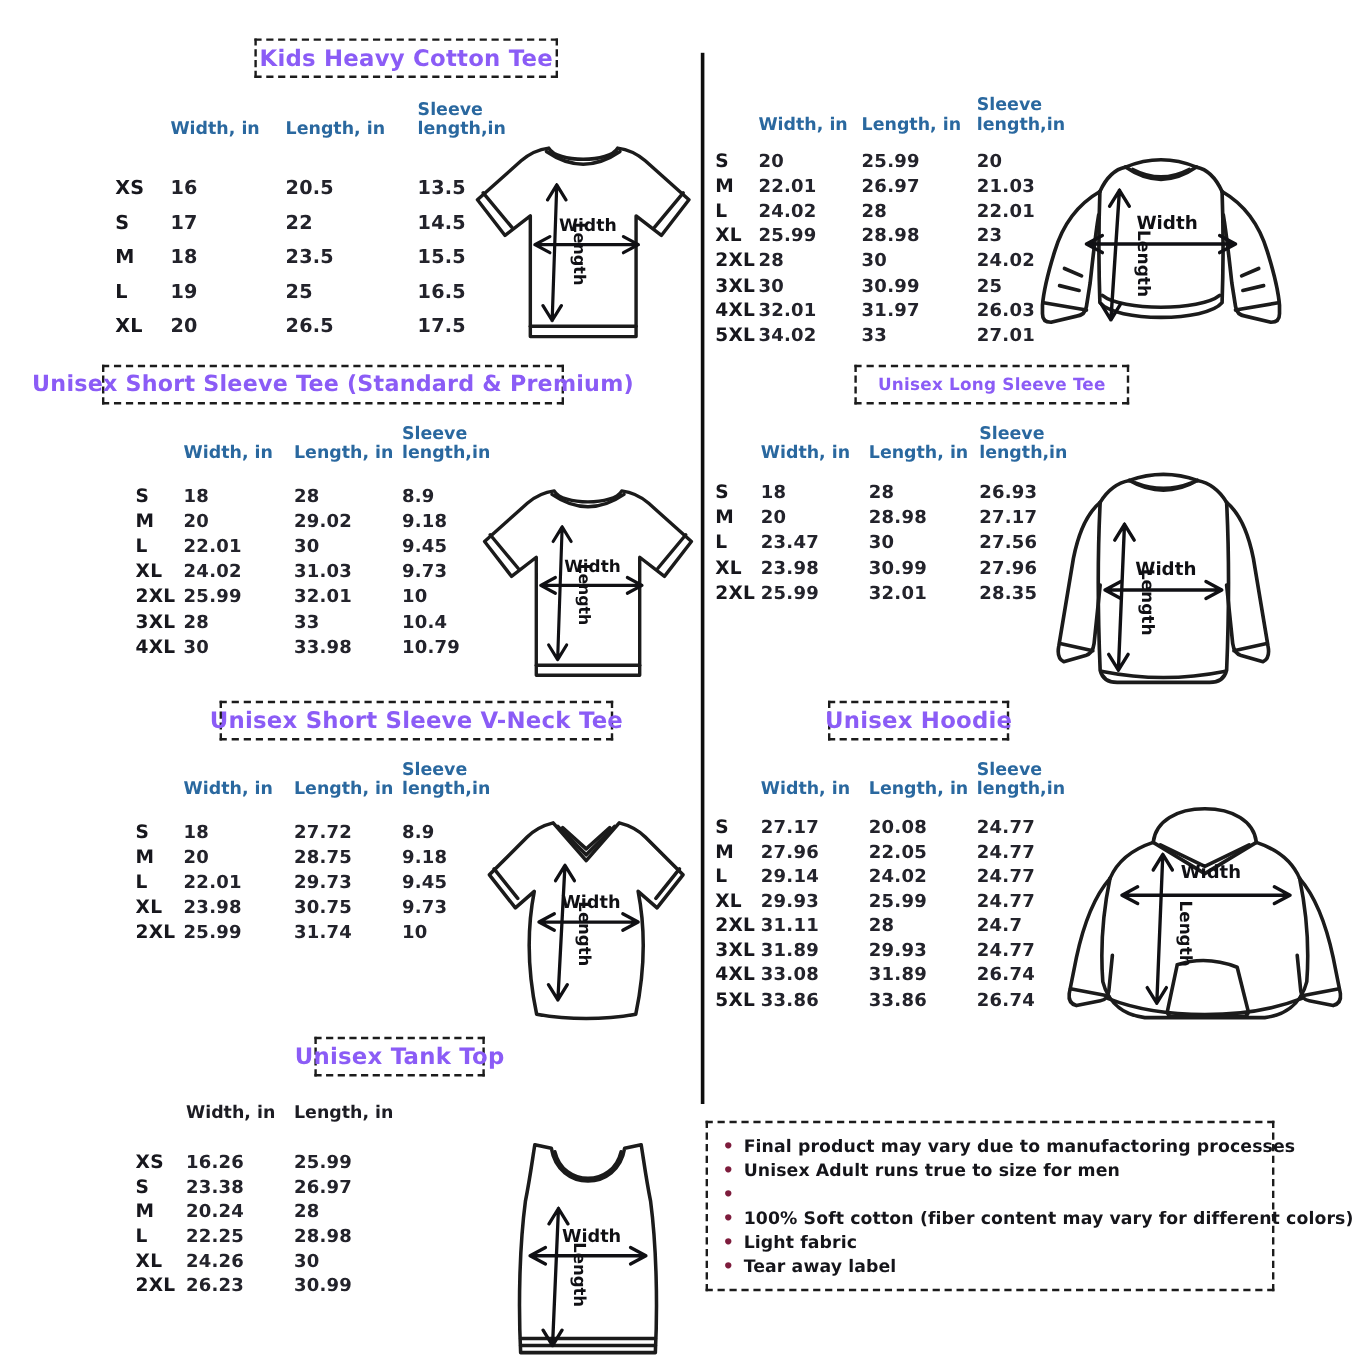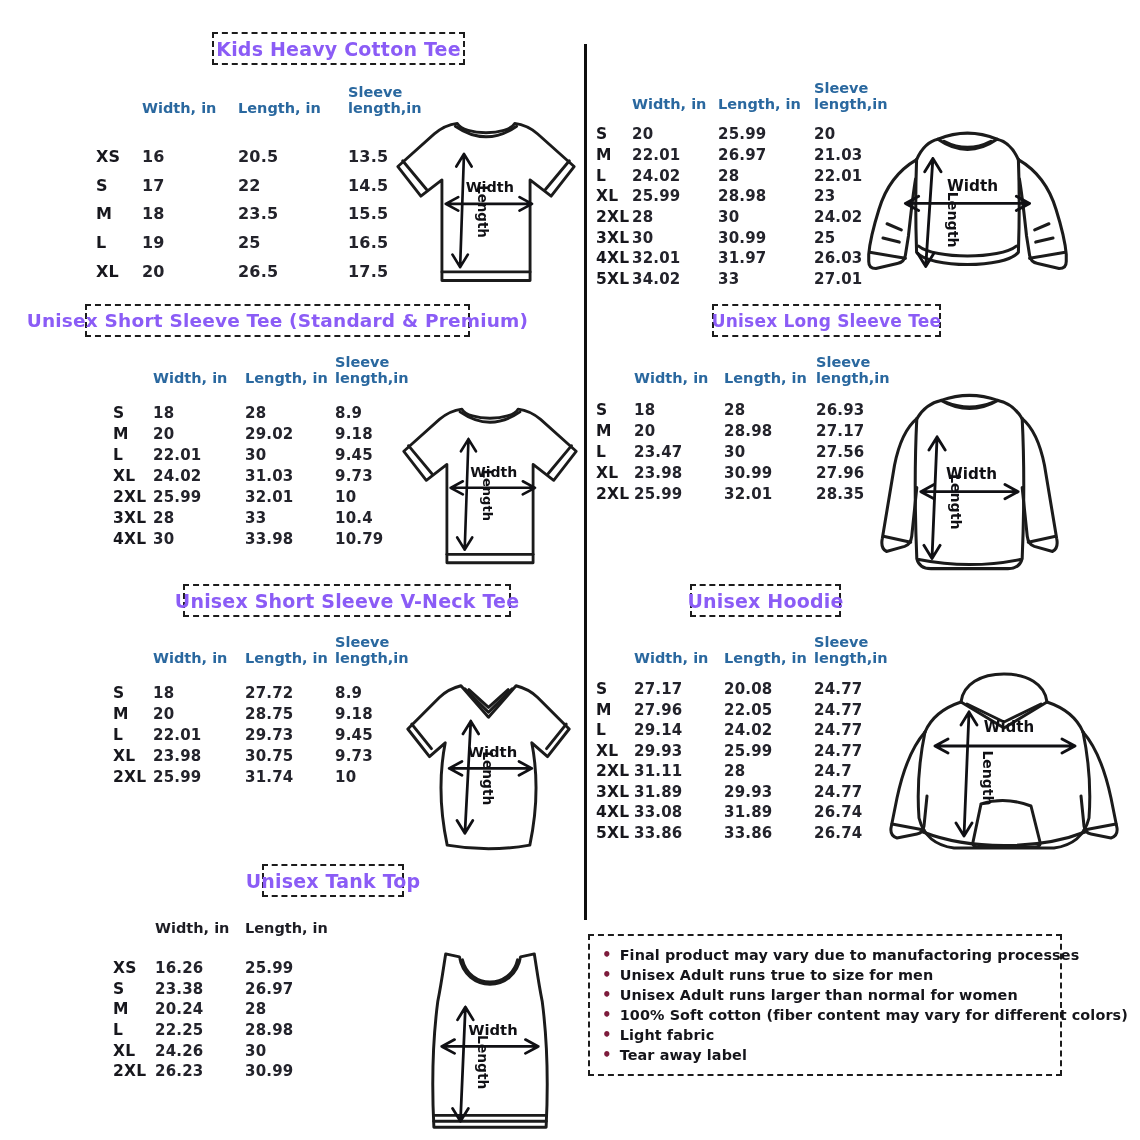--- a/index.html
+++ b/index.html
@@ -7,21 +7,21 @@
         font-family:"DejaVu Sans",sans-serif;color:#1d1d24;}
   .divider{position:absolute;left:584px;top:44px;width:3px;height:876px;background:#0e0e0e;}
 
   
   .title-box{position:absolute;height:33px;border:2.5px dashed #1c1c1c;box-sizing:border-box;
              display:flex;align-items:center;justify-content:center;white-space:nowrap;
              color:#8b5cf6;font-weight:bold;font-size:19px;letter-spacing:.2px;}
   #t-kids{left:212px;top:32px;width:253px;}
   #t-crew{left:707px;top:32px;width:239px;}
   #t-ss{left:85px;top:304px;width:385px;font-size:18.5px;}
-  #t-ls{left:712px;top:304px;width:229px;font-size:17px;}
+  #t-ls{left:712px;top:304px;width:229px;font-size:14px;}
   #t-vn{left:183px;top:584px;width:328px;}
   #t-hd{left:690px;top:584px;width:151px;}
   #t-tank{left:262px;top:864px;width:142px;}
 
   
   .size-table{position:absolute;display:grid;}
   .size-table .hcell{height:var(--headh);display:flex;align-items:flex-end;
      padding-bottom:var(--hpad);box-sizing:border-box;color:#2a689f;font-weight:bold;
      font-size:14.5px;line-height:1.12;white-space:pre-line;}
   .size-table .cell{height:var(--rowh);display:flex;align-items:center;
@@ -439,21 +439,20 @@
       <div class="note">
         <span class="bullet">•</span>
         <span>Final product may vary due to manufactoring processes</span>
       </div>
       <div class="note">
         <span class="bullet">•</span>
         <span>Unisex Adult runs true to size for men</span>
       </div>
       <div class="note">
         <span class="bullet">•</span>
-        <span>Unisex Adult runs larger than normal for women</span>
       </div>
       <div class="note">
         <span class="bullet">•</span>
         <span>100% Soft cotton (fiber content may vary for different colors)</span>
       </div>
       <div class="note">
         <span class="bullet">•</span>
         <span>Light fabric</span>
       </div>
       <div class="note">

